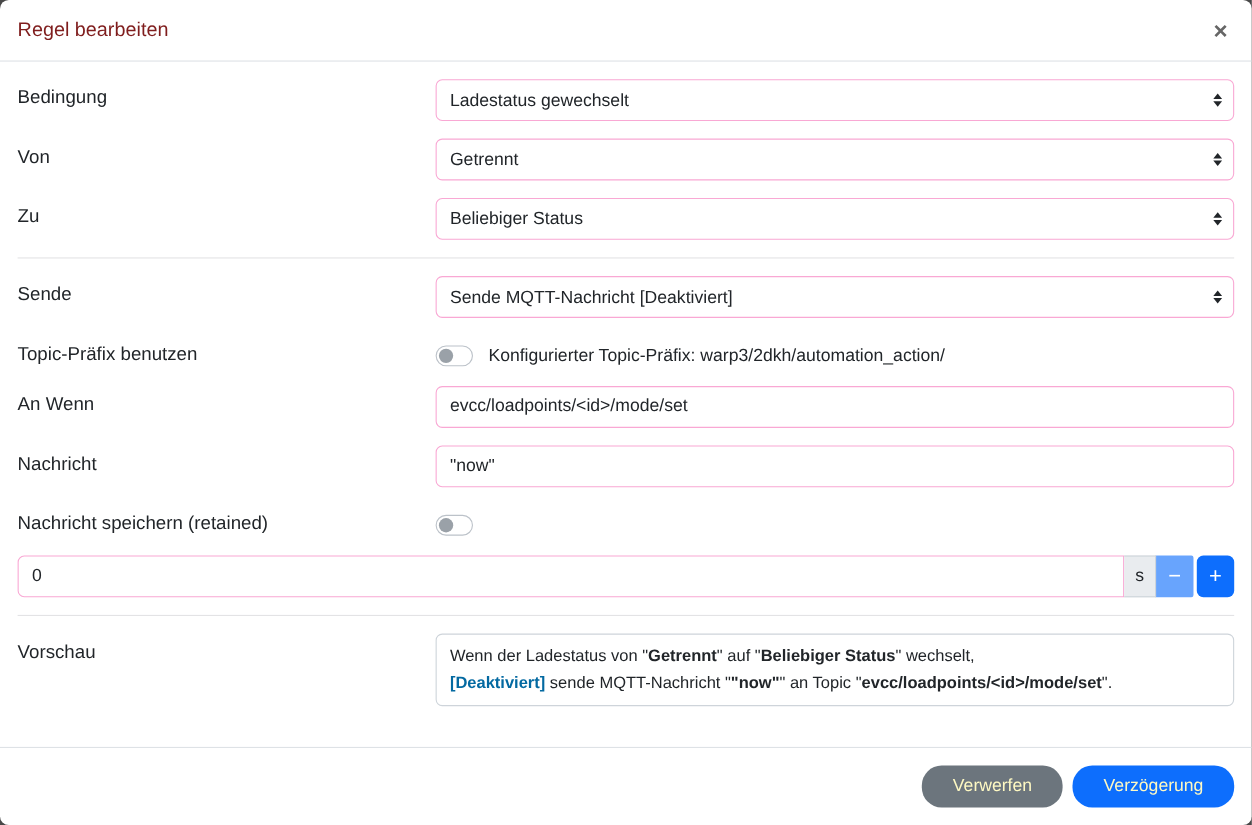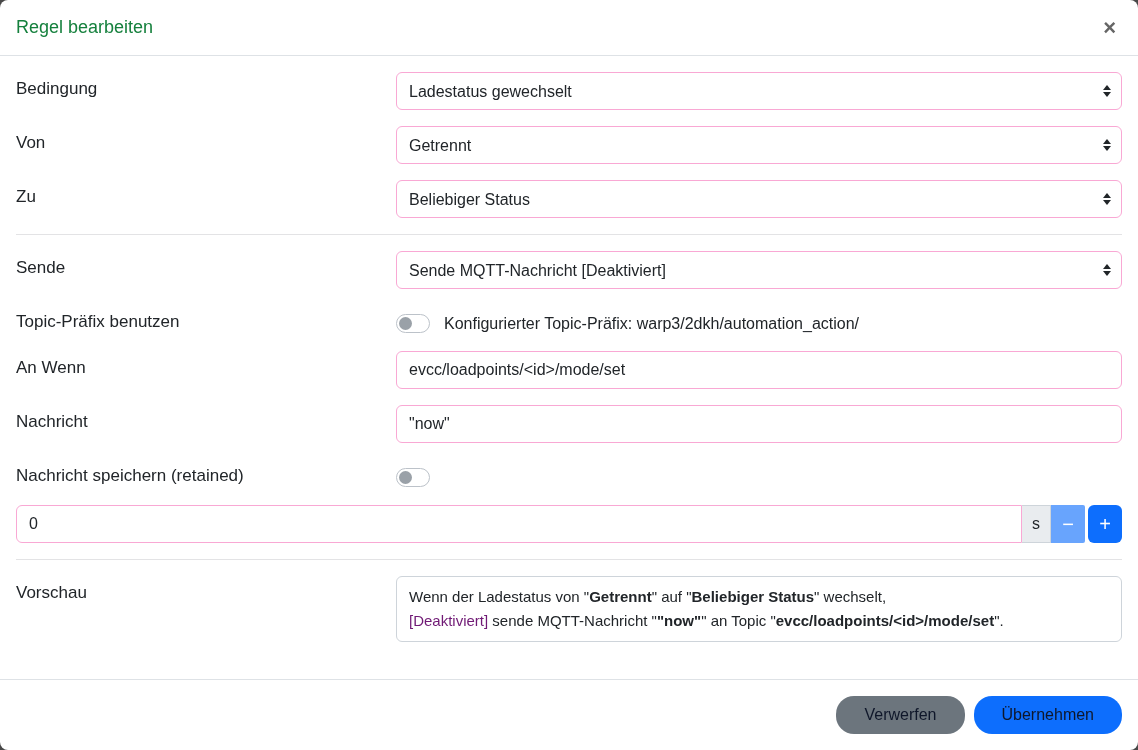--- a/index.html
+++ b/index.html
@@ -18,21 +18,21 @@
     overflow:hidden;
   }
   
   .modal-header {
     height:56px;
     display:flex; align-items:center; justify-content:space-between;
     padding:0 16px;
     border-bottom:1px solid #dee2e6;
     flex:0 0 auto;
   }
-  .modal-title { font-size:18px; font-weight:500; color:#15803d; }
+  .modal-title { font-size:18px; font-weight:500; color:#7f1d1d; }
   .btn-close {
     background:none; border:none; cursor:pointer;
     font-size:22px; line-height:1; color:#666; font-weight:700;
     padding:4px 6px;
   }
   
   .modal-body { flex:1 1 auto; padding-top:16px; }
   .form-row {
     display:flex; align-items:flex-start;
     padding:0 16px; margin-bottom:16px;
@@ -102,32 +102,32 @@
   }
   .btn-minus { opacity:.62; border-radius:0 2px 2px 0; }
   .btn-plus  { margin-left:3px; border-radius:6px; }
   
   .preview-box {
     border:1px solid #ced4da; border-radius:6px;
     padding:8px 12px;
     font-size:15px; line-height:24px; color:#212529;
   }
   .bold { font-weight:700; }
-  .red  { color:#701a75; }
+  .red  { color:#0369a1;font-weight:bold; }
   
   .modal-footer {
     flex:0 0 auto;
     border-top:1px solid #dee2e6;
     padding:16px;
     display:flex; justify-content:flex-end; gap:9px;
   }
   .btn {
     border:none; border-radius:18px; cursor:pointer;
     font-family:"Liberation Sans", sans-serif;
-    font-size:16px; padding:7px 28px; height:38px; color:#0f172a;
+    font-size:16px; padding:7px 28px; height:38px; color:#fef9c3;
   }
   .btn-secondary { background:#6c757d; }
   .btn-primary   { background:#0d6efd; }
 </style>
 </head>
 <body>
 
 <div class="modal">
 
   <div class="modal-header">
@@ -242,16 +242,16 @@
           <div><span>Wenn der Ladestatus von "</span><span class="bold">Getrennt</span><span>" auf "</span><span class="bold">Beliebiger Status</span><span>" wechselt,</span></div>
           <div><span class="red">[Deaktiviert]</span><span> sende MQTT-Nachricht "</span><span class="bold">"now"</span><span>" an Topic "</span><span class="bold">evcc/loadpoints/&lt;id&gt;/mode/set</span><span>".</span></div>
         </div>
       </div>
     </div>
 
   </div>
 
   <div class="modal-footer">
     <button class="btn btn-secondary">Verwerfen</button>
-    <button class="btn btn-primary">Übernehmen</button>
+    <button class="btn btn-primary">Verzögerung</button>
   </div>
 
 </div>
 
 </body></html>

